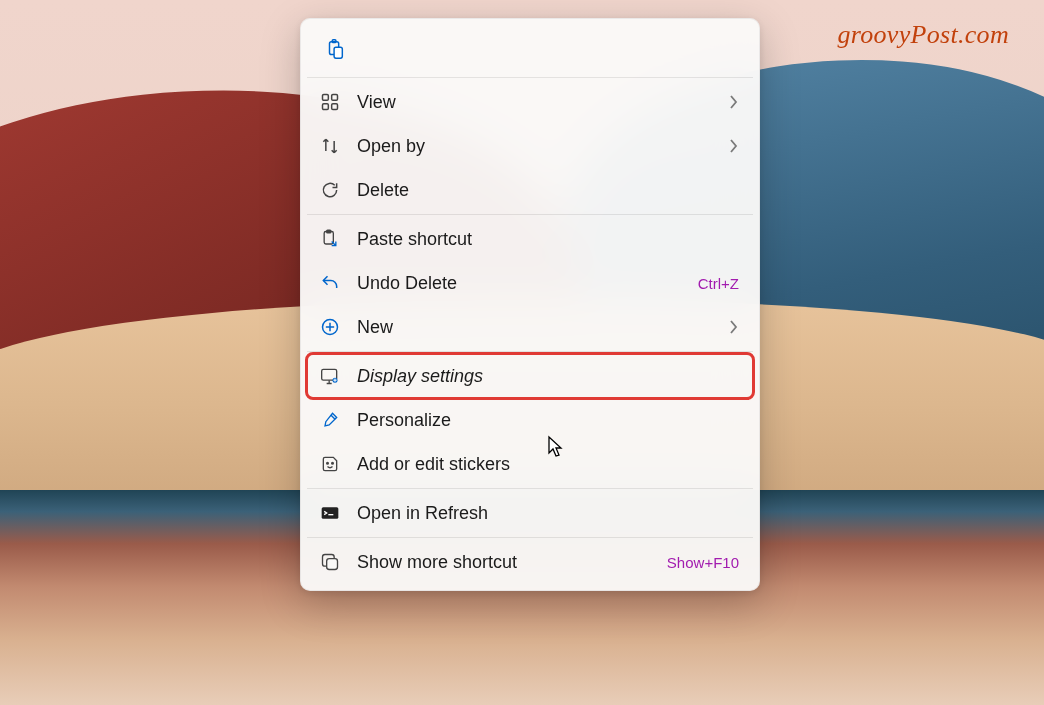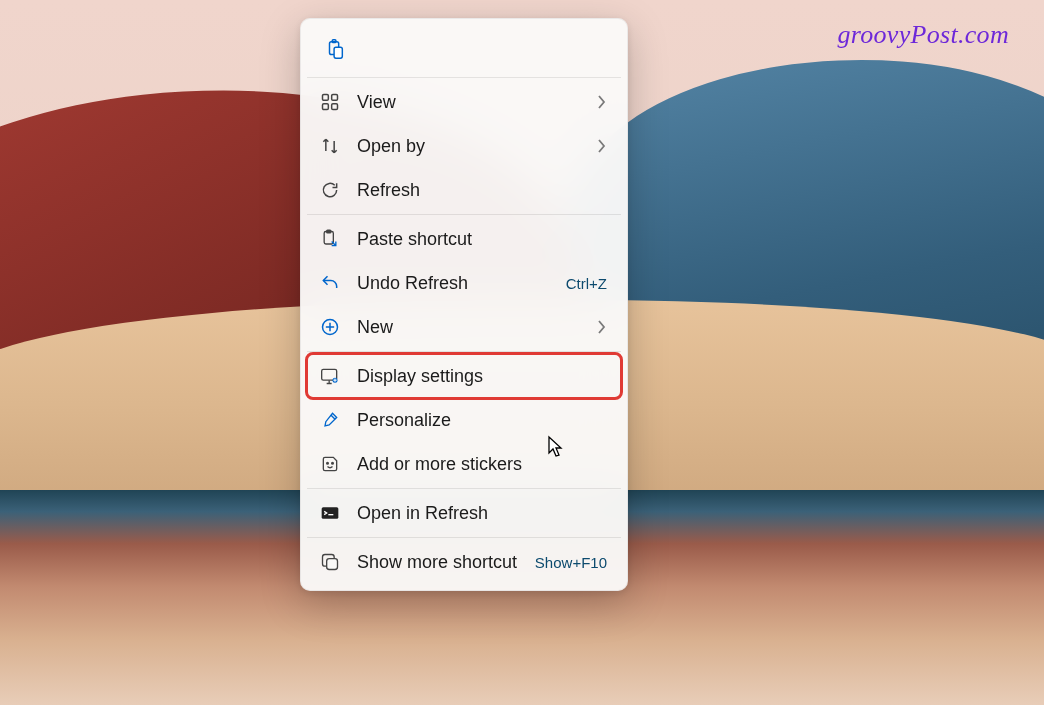--- a/index.html
+++ b/index.html
@@ -48,28 +48,28 @@
       position: absolute;
       top: 490px; left: 0; right: 0; bottom: 0;
       background: linear-gradient(180deg, #204455 0%, #3b6178 10%, #9a5b4a 25%, #c28a70 45%, #d9b190 70%, #e8cdb8 100%);
     }
     .watermark {
       position: absolute;
       top: 20px; right: 35px;
       font-family: Georgia, "Times New Roman", serif;
       font-style: italic;
       font-size: 26px;
-      color: #6d28d9;
+      color: #c2410c;
       letter-spacing: 0.3px;
     }
     .context-menu {
       position: absolute;
       left: 300px;
       top: 18px;
-      width: 328px;
+      width: 460px;
       background: rgba(250, 249, 248, 0.96);
       border: 1px solid rgba(0,0,0,0.06);
       border-radius: 10px;
       box-shadow: 0 12px 40px rgba(0,0,0,0.22), 0 2px 8px rgba(0,0,0,0.1);
       padding: 6px;
       backdrop-filter: blur(20px);
     }
     .icon-row {
       display: flex;
       padding: 6px 10px 8px 10px;
@@ -95,33 +95,34 @@
       border-radius: 6px;
       font-size: 18px;
       color: #1b1b1b;
       cursor: default;
       gap: 16px;
       position: relative;
     }
     .menu-item.highlighted {
       outline: 3px solid #e03a34;
       outline-offset: -1px;
+      font-style: italic;
     }
     .menu-icon {
       width: 22px; height: 22px;
       flex-shrink: 0;
       display: flex;
       align-items: center;
       justify-content: center;
       color: #333;
     }
     .menu-label { flex: 1; }
     .menu-shortcut {
       font-size: 15px;
-      color: #0c4a6e;
+      color: #a21caf;
     }
     .menu-chevron {
       color: #7a7a7a;
     }
     .cursor {
       position: absolute;
       left: 547px;
       top: 435px;
       width: 18px;
       height: 24px;
@@ -187,21 +188,21 @@
     </span>
   </div>
 
   <div class="menu-item">
     <span class="menu-icon">
       <svg width="20" height="20" viewBox="0 0 24 24" fill="none" stroke="#444" stroke-width="1.8">
         <path d="M20 12a8 8 0 1 1-2.3-5.6"></path>
           <path d="M20 4v5h-5"></path>
       </svg>
     </span>
-    <span class="menu-label">Refresh</span>
+    <span class="menu-label">Delete</span>
   </div>
 
   <div class="divider"></div>
 
   <div class="menu-item">
     <span class="menu-icon">
       <svg width="20" height="20" viewBox="0 0 24 24" fill="none" stroke="#444" stroke-width="1.6">
         <rect x="5" y="3" width="11" height="15" rx="2"></rect>
           <rect x="8" y="1.5" width="5" height="3" rx="1"></rect>
         <path d="M14 15l5 5M19 15v5h-5" stroke="#0066cc"></path>
@@ -210,21 +211,21 @@
     <span class="menu-label">Paste shortcut</span>
   </div>
 
   <div class="menu-item">
     <span class="menu-icon">
       <svg width="20" height="20" viewBox="0 0 24 24" fill="none" stroke="#0066cc" stroke-width="1.8">
         <path d="M9 14l-5-5 5-5"></path>
           <path d="M4 9h9a7 7 0 0 1 7 7v2"></path>
       </svg>
     </span>
-    <span class="menu-label">Undo Refresh</span>
+    <span class="menu-label">Undo Delete</span>
     <span class="menu-shortcut">Ctrl+Z</span>
   </div>
 
   <div class="menu-item">
     <span class="menu-icon">
       <svg width="20" height="20" viewBox="0 0 24 24" fill="none" stroke="#0066cc" stroke-width="1.8">
         <circle cx="12" cy="12" r="9"></circle>
           <path d="M12 7v10M7 12h10"></path>
       </svg>
     </span>
@@ -262,21 +263,21 @@
 
   <div class="menu-item">
     <span class="menu-icon">
       <svg width="20" height="20" viewBox="0 0 24 24" fill="none" stroke="#444" stroke-width="1.6">
         <path d="M4 6a2 2 0 0 1 2-2h10l4 4v10a2 2 0 0 1-2 2H6a2 2 0 0 1-2-2z"></path>
         <circle cx="9" cy="11" r="1" fill="#444"></circle>
           <circle cx="15" cy="11" r="1" fill="#444"></circle>
         <path d="M9 15c1 1 2 1.5 3 1.5s2-.5 3-1.5"></path>
       </svg>
     </span>
-    <span class="menu-label">Add or more stickers</span>
+    <span class="menu-label">Add or edit stickers</span>
   </div>
 
   <div class="divider"></div>
 
   <div class="menu-item">
     <span class="menu-icon">
       <svg width="20" height="20" viewBox="0 0 24 24" fill="none">
         <rect x="2" y="5" width="20" height="14" rx="2" fill="#222"></rect>
         <path d="M5 10l3 2-3 2" stroke="#fff" stroke-width="1.6"></path>
           <path d="M10 14h6" stroke="#fff" stroke-width="1.6"></path>

